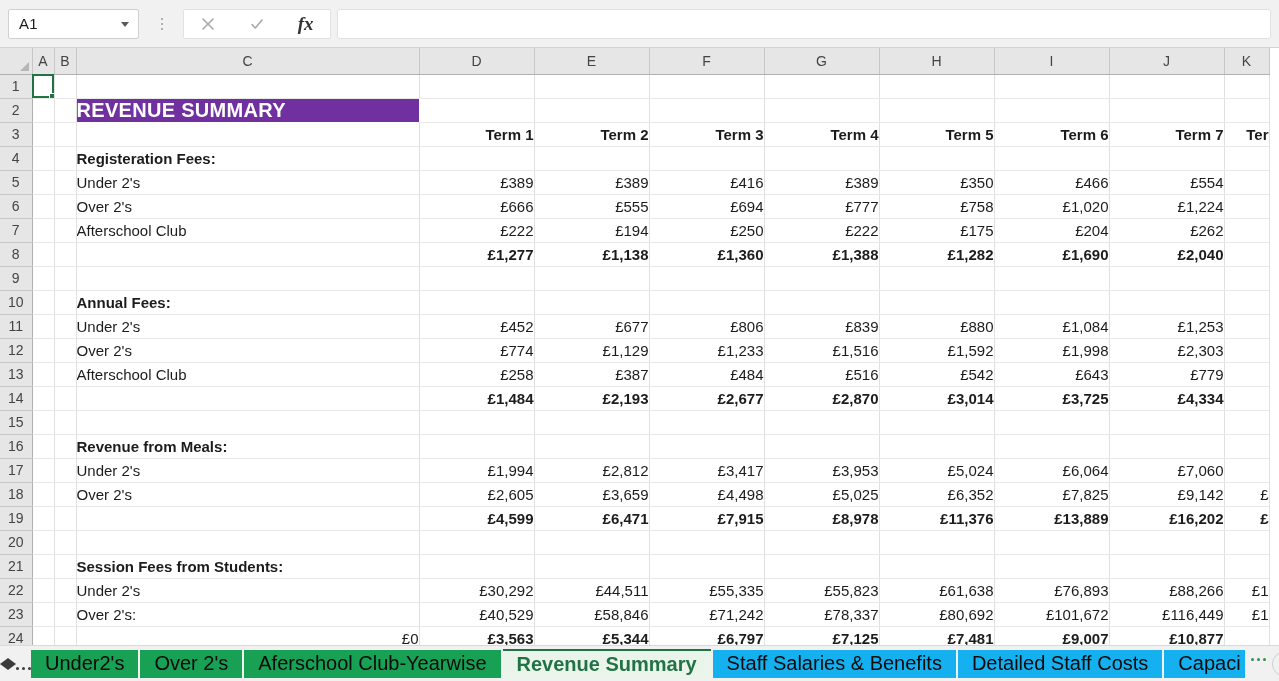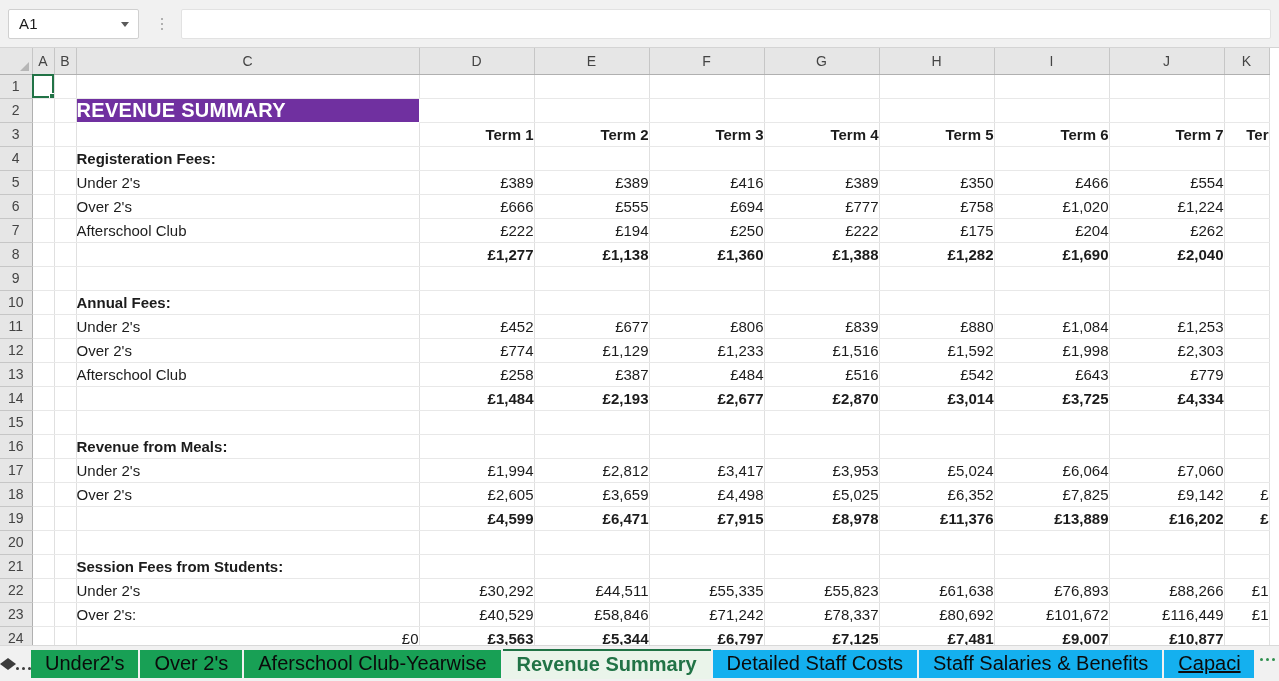--- a/index.html
+++ b/index.html
@@ -200,21 +200,21 @@
   }
   .tab.green  { background: #18a055; color: #0b0b0b; }
   .tab.cyan   { background: #14b0ef; color: #0b0b0b; }
   .tab.active {
     background: #eaf4ea;
     color: #217346;
     font-weight: 700;
     border-top: 2px solid #217346;
     height: 30px;
   }
-  .tab.clipped { padding-right: 13px; text-decoration: underline; }
+  .tab.clipped { padding-right: 4px; }
   .tabdots {
     display:flex; align-items:flex-end; gap:3px;
     padding: 0 6px 8px 4px;
   }
   .tabdots i { width:3px;height:3px;background:#2f8f4e;border-radius:50%;display:block; }
   .addsheet {
     width: 26px; height: 26px;
     border: 1px solid #cfcfcf; border-radius: 50%;
     display:flex; align-items:center; justify-content:center;
     color:#6b6b6b; font-size:16px; background:#f1f1f1;
@@ -229,20 +229,33 @@
     <span class="nb-text">A1</span>
     <span class="nb-caret"></span>
   </div>
 
   <div id="grip">
     <i></i>
       <i></i>
       <i></i>
   </div>
 
+  <div id="fx-group">
+    <span class="ficon">
+      <svg width="16" height="16" viewBox="0 0 16 16" aria-hidden="true">
+        <path d="M3 3 L13 13 M13 3 L3 13" stroke="#a8a8a8" stroke-width="1.6" fill="none" stroke-linecap="round"></path>
+      </svg>
+    </span>
+    <span class="ficon">
+      <svg width="16" height="16" viewBox="0 0 16 16" aria-hidden="true">
+        <path d="M3 8.5 L6.3 12 L13 4" stroke="#a8a8a8" stroke-width="1.6" fill="none" stroke-linecap="round" stroke-linejoin="round"></path>
+      </svg>
+    </span>
+    <span class="ficon fx">fx</span>
+  </div>
 
   <input id="formula-input" type="text" value="" style="">
 </div>
 
 <div id="grid-wrap">
   <table class="sheet" id="sheet-table">
       <colgroup>
         <col style="width: 32px;">
         <col style="width: 22px;">
         <col style="width: 22px;">
@@ -625,22 +638,22 @@
   <div class="navdots">
       <i></i>
       <i></i>
       <i></i>
     </div>
   <div id="tab-list" style="display:flex;align-items:center;flex:0 0 auto;">
       <div class="tab green">Under2's</div>
       <div class="tab green">Over 2's</div>
       <div class="tab green">Aferschool Club-Yearwise</div>
       <div class="tab active">Revenue Summary</div>
+      <div class="tab cyan">Staff Salaries &amp; Benefits</div>
       <div class="tab cyan">Detailed Staff Costs</div>
-      <div class="tab cyan">Staff Salaries &amp; Benefits</div>
       <div class="tab cyan clipped">Capaci</div>
     </div>
   <div class="tabdots">
       <i></i>
       <i></i>
       <i></i>
     </div>
   <div class="addsheet">+</div>
 </div>
 

